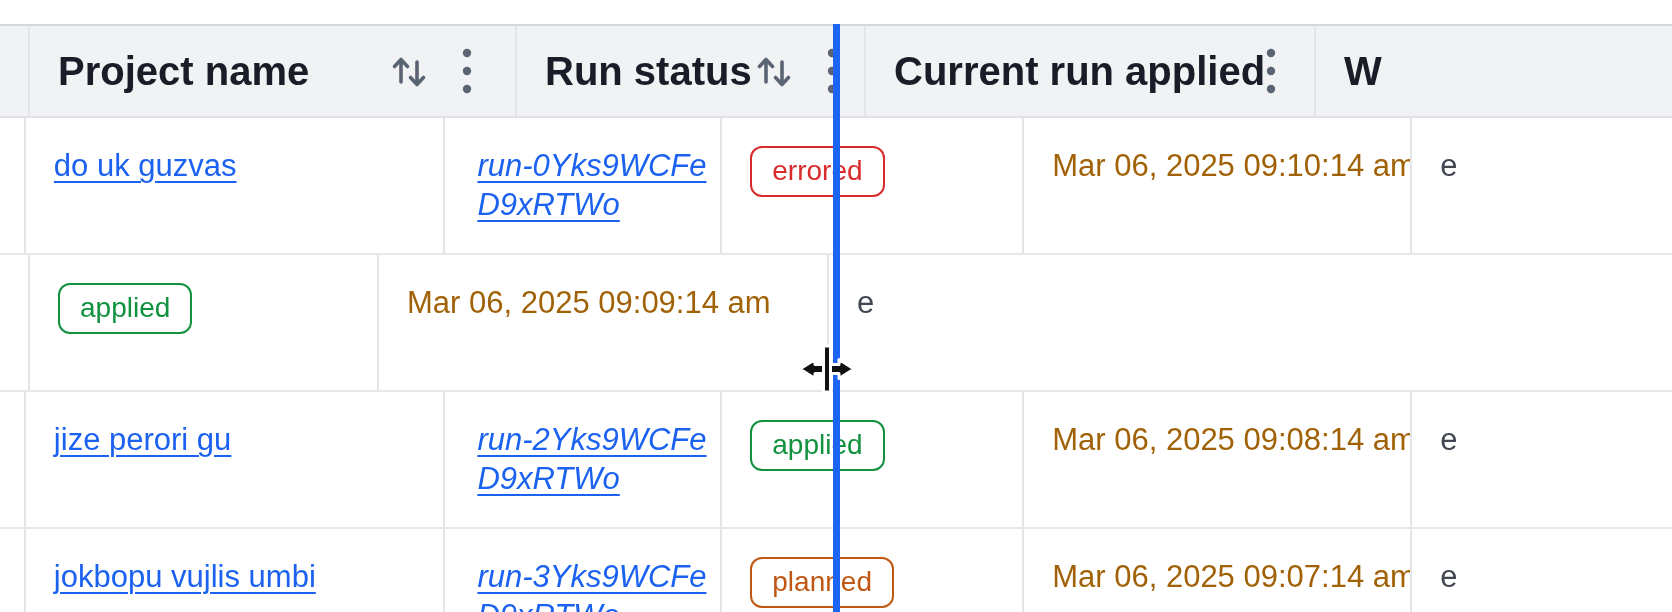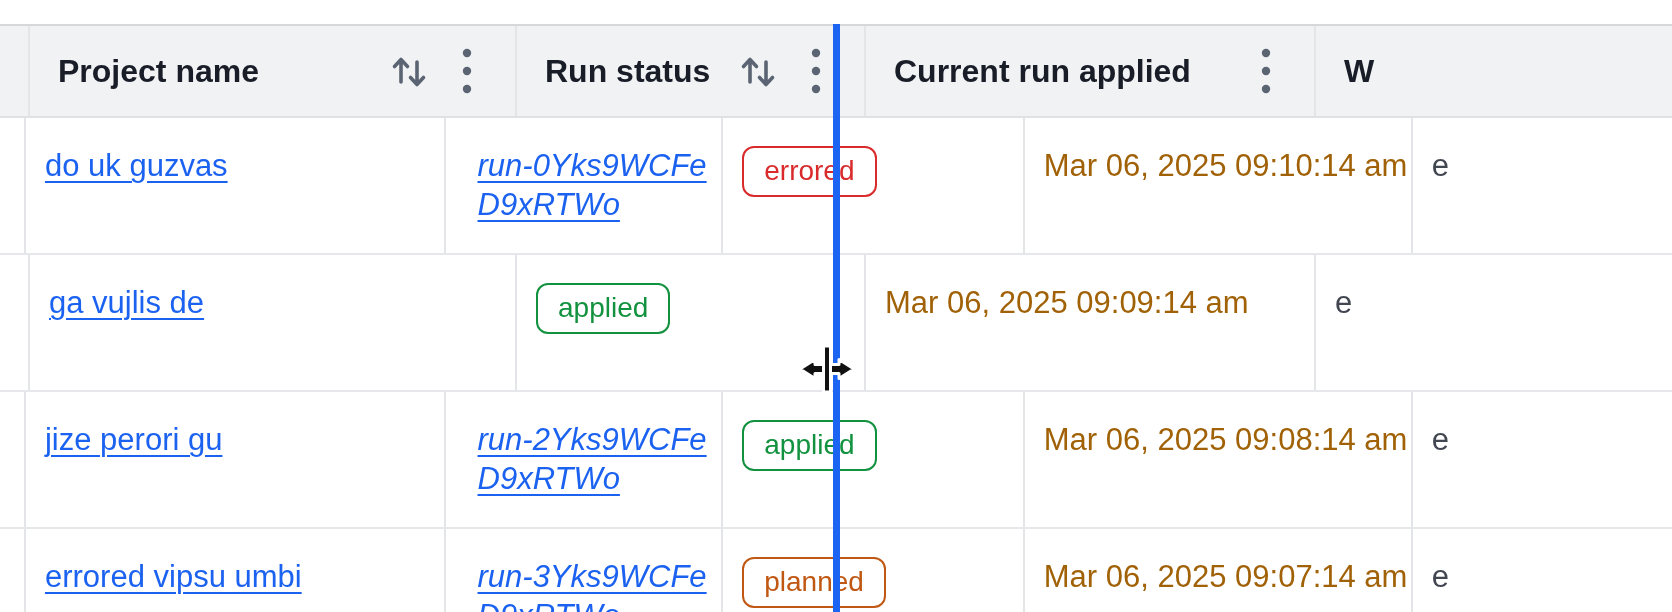--- a/index.html
+++ b/index.html
@@ -15,36 +15,36 @@
     display:flex;height:92px;background:#f1f2f4;
     border-bottom:2px solid #e0e1e5;box-sizing:border-box;
   }
   .row{
     display:flex;height:137px;background:#ffffff;
     border-bottom:2px solid #e6e7ea;box-sizing:border-box;
   }
   .row:last-child{height:200px;}
   .cell{
     box-sizing:border-box;border-right:2px solid #e4e5e9;
-    padding:28px 0 0 19px;display:flex;align-items:flex-start;
+    padding:28px 0 0 28px;display:flex;align-items:flex-start;
     font-size:31px;line-height:39px;overflow:hidden;
   }
   .hcell{
     box-sizing:border-box;border-right:2px solid #e4e5e9;
     display:flex;align-items:center;padding:0 0 0 28px;overflow:hidden;
   }
   .c-stub{width:30px;padding:0;}
   .c1{width:487px;}
   .c2{width:319px;}
   .c2.cell{padding-left:32px;}
   .c3{width:349px;}
   .c4{width:450px;justify-content:space-between;}
   .c5{width:300px;border-right:none;}
   .hlabel{
-    font-size:32px;font-weight:700;color:#181d27;white-space:nowrap;
+    font-size:40px;font-weight:700;color:#181d27;white-space:nowrap;
   }
   .hicons{margin-left:auto;display:flex;align-items:center;gap:30px;padding-right:42px;}
   .icon-btn{background:none;border:none;padding:0;margin:0;display:flex;align-items:center;cursor:pointer;}
   a.lnk{
     color:#1b62f0;text-decoration:underline;
     text-decoration-thickness:2px;text-underline-offset:5px;
     white-space:nowrap;
   }
   a.run-lnk{
     display:block;width:258px;word-break:break-all;white-space:normal;font-style:italic;
@@ -146,23 +146,20 @@
       <div class="cell c4">
         <span class="date-txt">Mar 06, 2025 09:10:14 am</span>
       </div>
       <div class="cell c5">
         <span>e</span>
       </div>
     </div>
 
     <div class="row">
       <div class="cell c-stub"></div>
-      <div class="cell c1">
-        <a class="lnk" href="#">ga vujlis de</a>
-      </div>
       <div class="cell c3">
         <span class="badge badge--applied">applied</span>
       </div>
       <div class="cell c4">
         <span class="date-txt">Mar 06, 2025 09:09:14 am</span>
       </div>
       <div class="cell c5">
         <span>e</span>
       </div>
     </div>
@@ -182,21 +179,21 @@
         <span class="date-txt">Mar 06, 2025 09:08:14 am</span>
       </div>
       <div class="cell c5">
         <span>e</span>
       </div>
     </div>
 
     <div class="row">
       <div class="cell c-stub"></div>
       <div class="cell c1">
-        <a class="lnk" href="#">errored vipsu umbi</a>
+        <a class="lnk" href="#">jokbopu vujlis umbi</a>
       </div>
       <div class="cell c2">
         <a class="lnk run-lnk" href="#">run-3Yks9WCFeD9xRTWo</a>
       </div>
       <div class="cell c3">
         <span class="badge badge--planned">planned</span>
       </div>
       <div class="cell c4">
         <span class="date-txt">Mar 06, 2025 09:07:14 am</span>
       </div>

